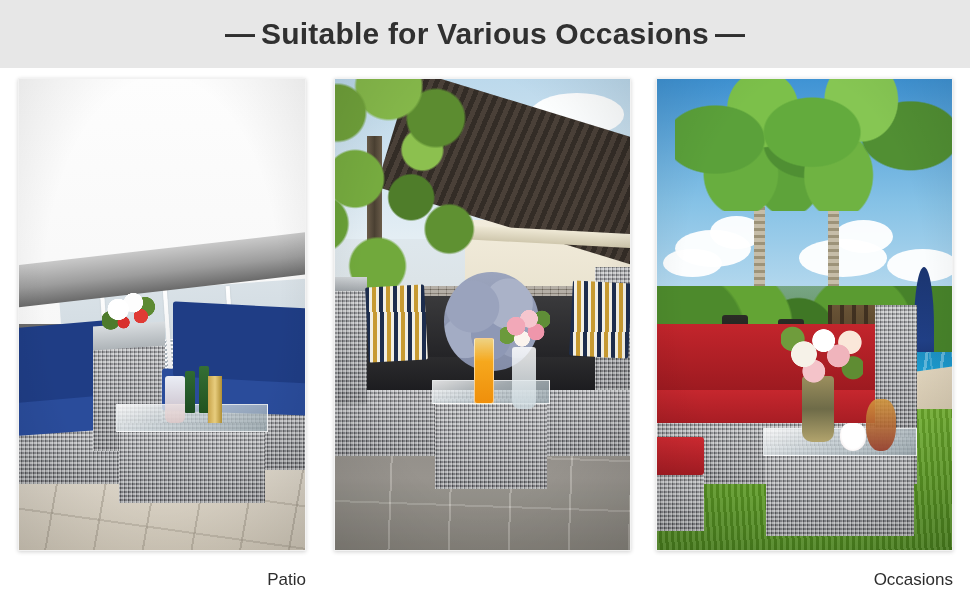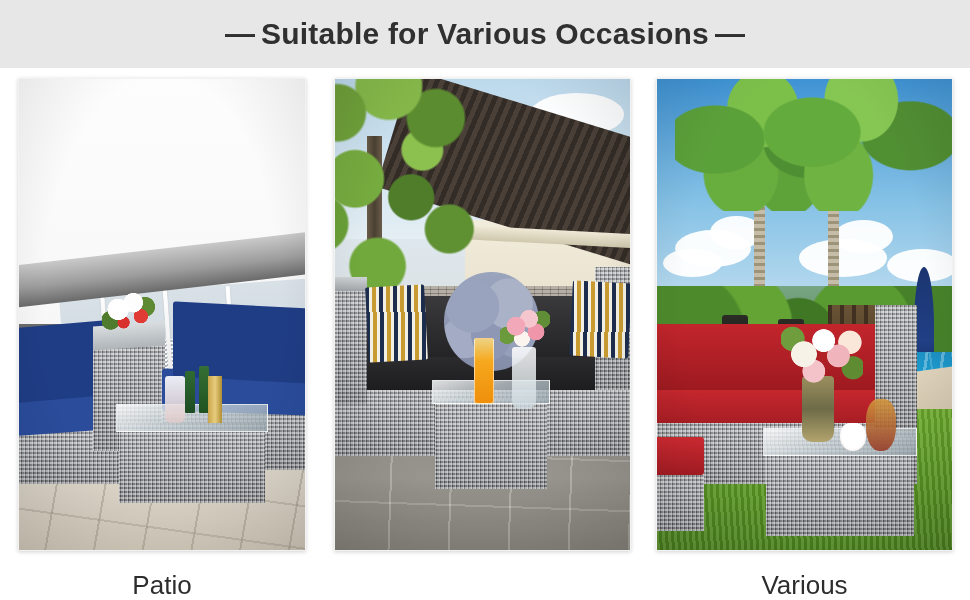--- a/index.html
+++ b/index.html
@@ -67,22 +67,22 @@
     width: 100%;
     height: 473px;
     overflow: hidden;
     background: #cfd6d8;
     box-shadow: 0 1px 4px rgba(0,0,0,0.18);
     border: 1px solid #f2f2f2;
     box-sizing: border-box;
   }
   .caption {
     margin-top: 20px;
-    text-align: center;
-    font-size: 26px;
+    text-align: right;
+    font-size: 17px;
     color: #2d2d2d;
     line-height: 1.1;
   }
 
   
   .layer { position: absolute; }
 
   
   .wicker {
     background-color: #8d8f92;
@@ -504,17 +504,17 @@
         <div class="layer p3-ottoman-cushion cushion"></div>
 
         <div class="layer p3-table-body wicker"></div>
         <div class="layer p3-table-top glasstop"></div>
         <div class="layer p3-vase"></div>
         <div class="layer p3-flowers"></div>
         <div class="layer p3-decanter"></div>
         <div class="layer p3-cup"></div>
         <div class="layer vignette"></div>
       </div>
-      <div class="caption">Various</div>
+      <div class="caption">Occasions</div>
     </div>
 
   </div>
 </div>
 
 </body></html>

